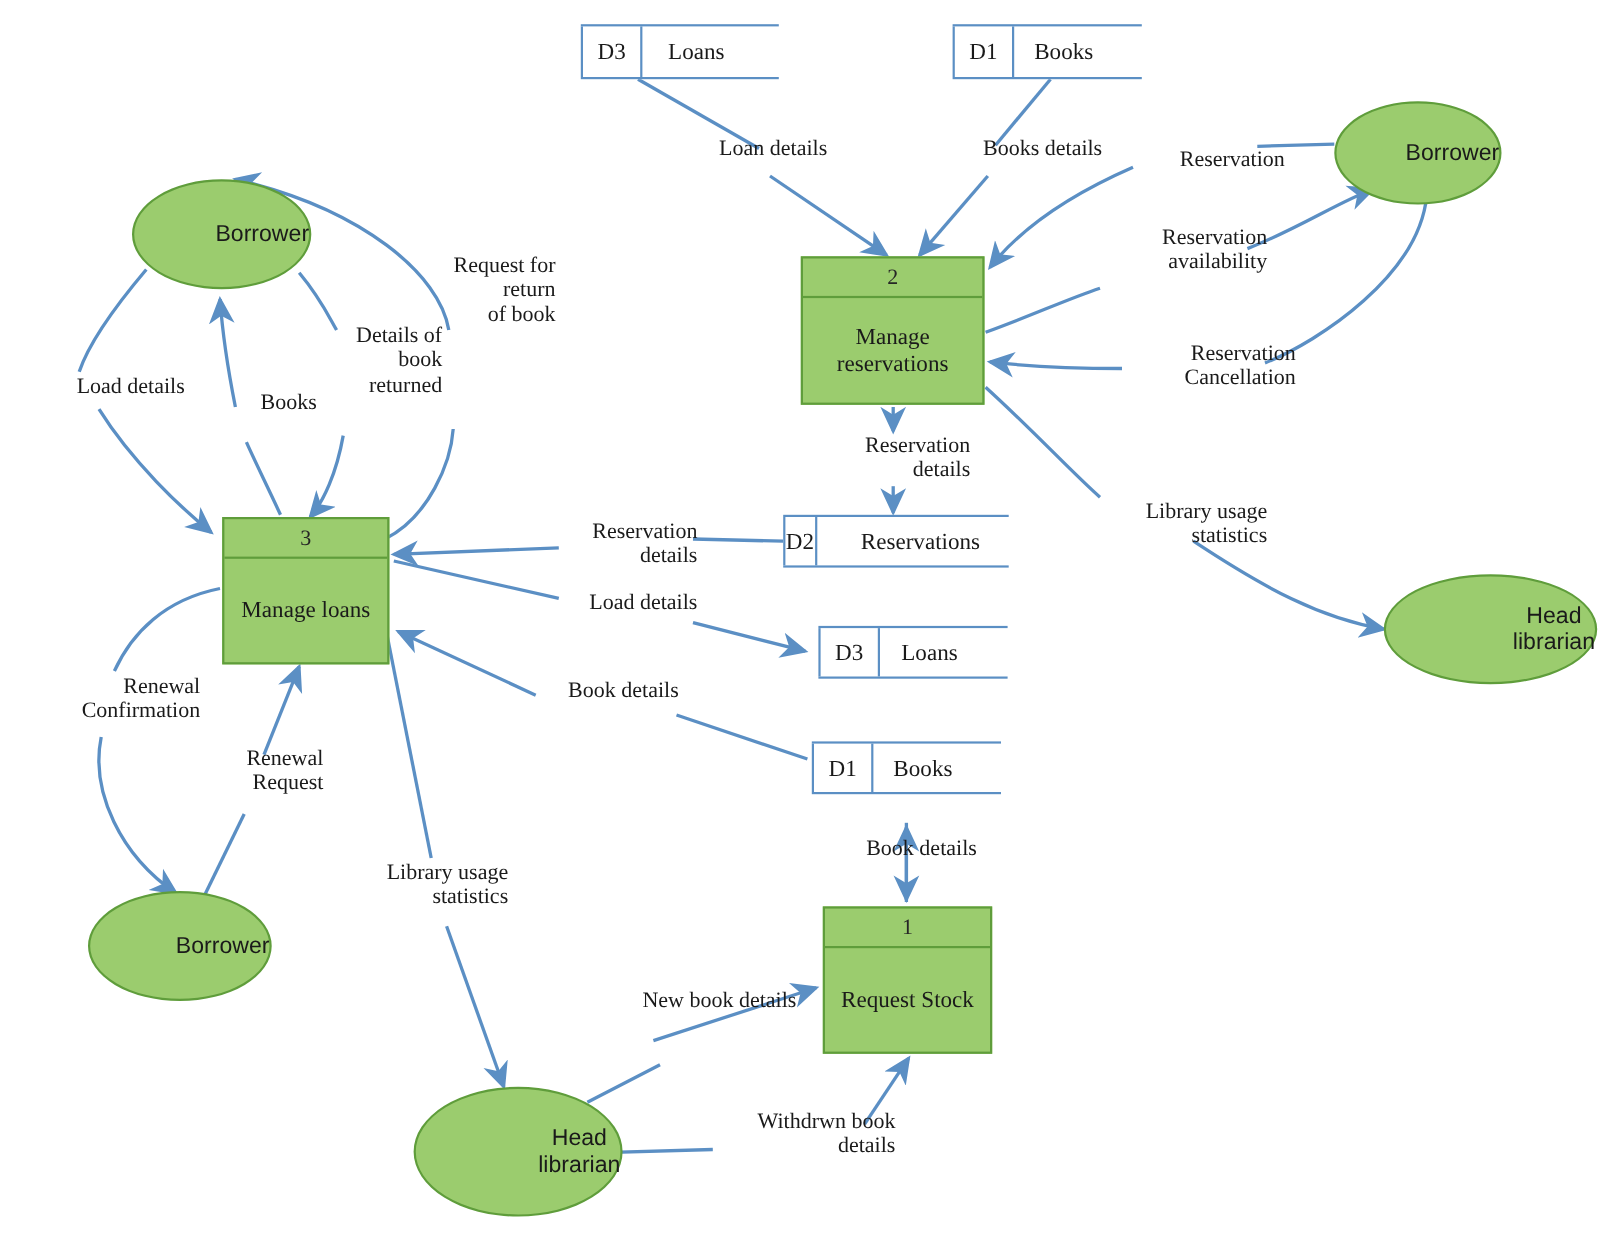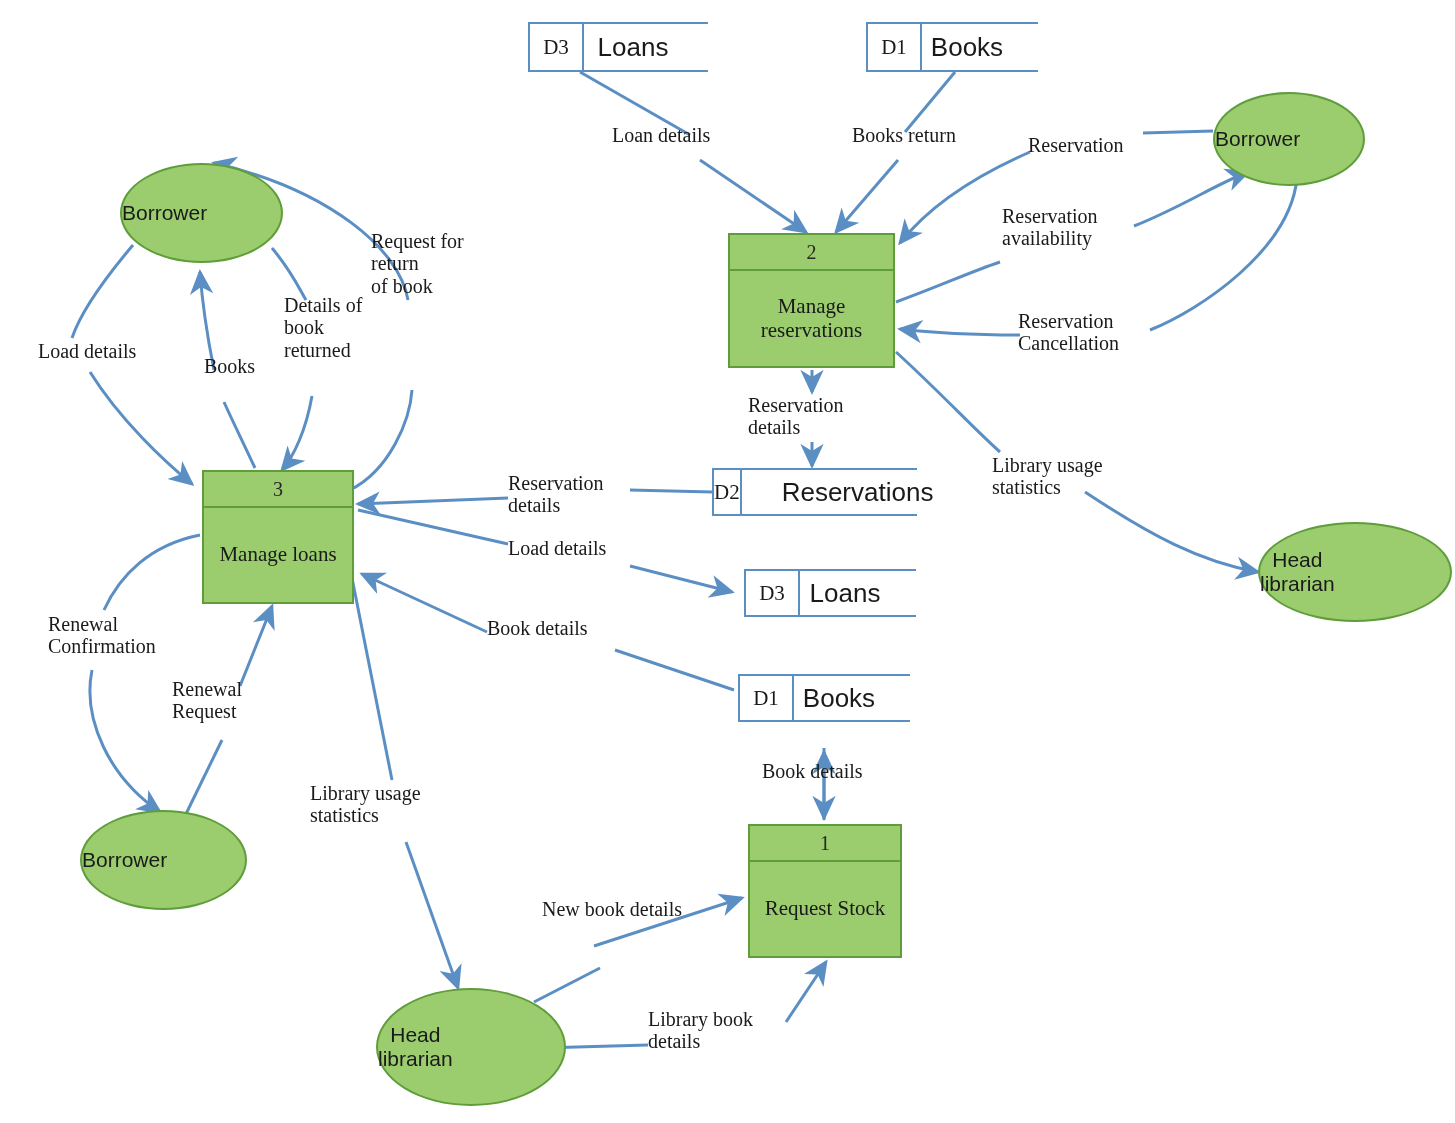--- a/index.html
+++ b/index.html
@@ -14,40 +14,40 @@
            display:flex;align-items:center;justify-content:center;
            font-size:20px;color:#262626;}
   .process .pname{height:calc(100% - 36px);
            display:flex;align-items:center;justify-content:center;
            text-align:center;line-height:1.12;font-size:21px;color:#1a1a1a;
            padding:0 4px;}
 
   
   .entity{position:absolute;box-sizing:border-box;
           background:#9BCC6E;border:2px solid #5F9D3B;border-radius:50%;
-          display:flex;align-items:center;justify-content:flex-start;
+          display:flex;align-items:center;justify-content:flex-end;
           text-align:center;line-height:1.14;
           font-family:"Liberation Sans","DejaVu Sans",sans-serif;
           font-size:21px;color:#1a1a1a;}
 
   
   .store{position:absolute;box-sizing:border-box;display:flex;
          border-top:2.5px solid #5B8FC4;border-bottom:2.5px solid #5B8FC4;
          background:#ffffff;}
   .store .sid{width:56px;box-sizing:border-box;
          border-left:2.5px solid #5B8FC4;border-right:2.5px solid #5B8FC4;
          display:flex;align-items:center;justify-content:center;
          font-size:21px;color:#1a1a1a;}
   .store .sname{flex:1;display:flex;align-items:center;justify-content:center;
-         font-family:Liberation Sans, sans-serif;
-         font-size:26px;color:#1a1a1a;padding-right:26px;}
+         font-family:Liberation Serif, serif;
+         font-size:21px;color:#1a1a1a;padding-right:26px;}
 
   
   .flabel{position:absolute;font-size:20px;color:#1a1a1a;line-height:1.12;
-          text-align:left;white-space:pre-line;}
+          text-align:right;white-space:pre-line;}
 </style>
 </head>
 <body>
 
 <div id="canvas">
 
   <svg class="layer" viewBox="0 0 1455 1123">
     <defs>
       <marker id="ah" markerWidth="9" markerHeight="9" refX="7.4" refY="4.5" orient="auto" markerUnits="strokeWidth">
         <path d="M0,0.6 L8.4,4.5 L0,8.4 L2.4,4.5 Z" fill="#5B8FC4"></path>
@@ -175,21 +175,21 @@
 librarian</span>
   </div>
 
   <div class="entity" style="left:376px;top:988px;width:190px;height:118px;white-space:pre-line;">
     <span>Head
 librarian</span>
   </div>
 
   <div class="flabel" style="left:612px;top:124px;width:140px;">Loan details</div>
 
-  <div class="flabel" style="left:852px;top:124px;width:150px;">Books return</div>
+  <div class="flabel" style="left:852px;top:124px;width:150px;">Books details</div>
 
   <div class="flabel" style="left:1028px;top:134px;width:140px;">Reservation</div>
 
   <div class="flabel" style="left:1002px;top:205px;width:150px;">Reservation
 availability</div>
 
   <div class="flabel" style="left:1018px;top:310px;width:160px;">Reservation
 Cancellation</div>
 
   <div class="flabel" style="left:748px;top:394px;width:134px;">Reservation
@@ -223,16 +223,16 @@
   <div class="flabel" style="left:172px;top:678px;width:122px;">Renewal
 Request</div>
 
   <div class="flabel" style="left:310px;top:782px;width:152px;">Library usage
 statistics</div>
 
   <div class="flabel" style="left:762px;top:760px;width:126px;">Book details</div>
 
   <div class="flabel" style="left:542px;top:898px;width:182px;">New book details</div>
 
-  <div class="flabel" style="left:648px;top:1008px;width:166px;">Library book
+  <div class="flabel" style="left:648px;top:1008px;width:166px;">Withdrwn book
 details</div>
 
 </div>
 
 </body></html>

